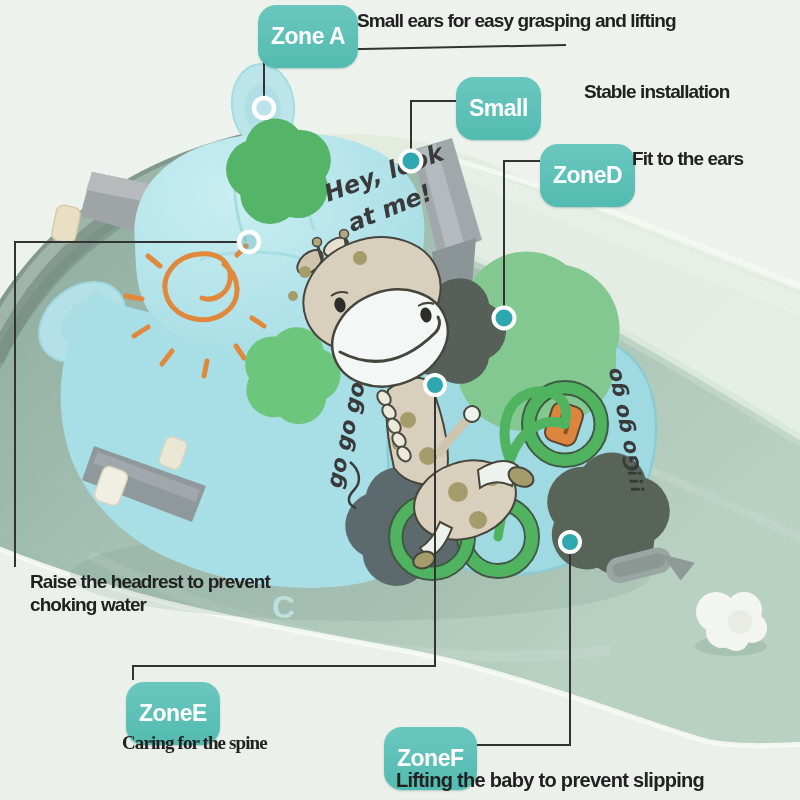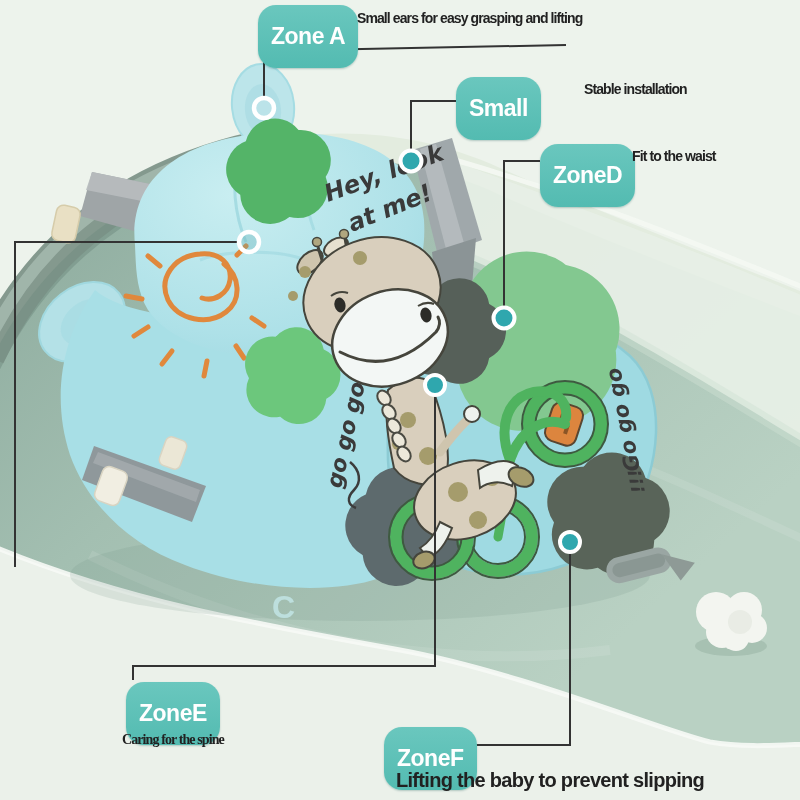--- a/index.html
+++ b/index.html
@@ -4,21 +4,21 @@
 <style>
   html,body{margin:0;padding:0;background:#fff;}
   #stage{position:relative;width:800px;height:800px;overflow:hidden;
          background:#edf3ec;font-family:"Liberation Sans",sans-serif;}
   svg.layer{position:absolute;left:0;top:0;width:800px;height:800px;}
   .badge{position:absolute;display:flex;align-items:center;justify-content:center;
          height:33px;padding:15px 13px;border-radius:18px;
          background:linear-gradient(180deg,#6ac7be,#53bbb1);
          color:#fff;font-size:23px;font-weight:700;letter-spacing:-0.5px;
          box-shadow:0 1px 2px rgba(30,90,85,.28);white-space:nowrap;}
-  .desc{position:absolute;color:#212121;font-size:14px;font-weight:700;
+  .desc{position:absolute;color:#212121;font-size:19px;font-weight:700;
         letter-spacing:-0.9px;line-height:1.19;white-space:nowrap;}
   .desc.wrap{white-space:normal;width:268px;}
   .desc.small{font-size:20px;letter-spacing:-0.7px;}
   .doodle{font-family:"DejaVu Sans",sans-serif;font-style:italic;font-weight:700;}
 </style>
 </head>
 <body>
 
 <div id="stage">
 
@@ -243,22 +243,23 @@
   <div class="desc" style="left:357px;top:10px;">Small ears for easy grasping and lifting</div>
 
   <div class="badge" style="left:456px;top:77px;">
       <span>Small</span>
     </div>
   <div class="desc" style="left:584px;top:81px;text-align:center;">Stable installation</div>
 
   <div class="badge" style="left:540px;top:144px;">
       <span>ZoneD</span>
     </div>
-  <div class="desc" style="left:632px;top:148px;">Fit to the waist</div>
-
+  <div class="desc" style="left:632px;top:148px;">Fit to the ears</div>
+
+  <div class="desc wrap" style="left:30px;top:571px;">Raise the headrest to prevent choking water</div>
 
   <div class="badge" style="left:126px;top:682px;">
       <span>ZoneE</span>
     </div>
   <div class="desc" style="left:122px;top:732px;font-family:Liberation Serif, serif;">Caring for the spine</div>
 
   <div class="badge" style="left:384px;top:727px;">
       <span>ZoneF</span>
     </div>
   <div class="desc small" style="left:396px;top:769px;">Lifting the baby to prevent slipping</div>

